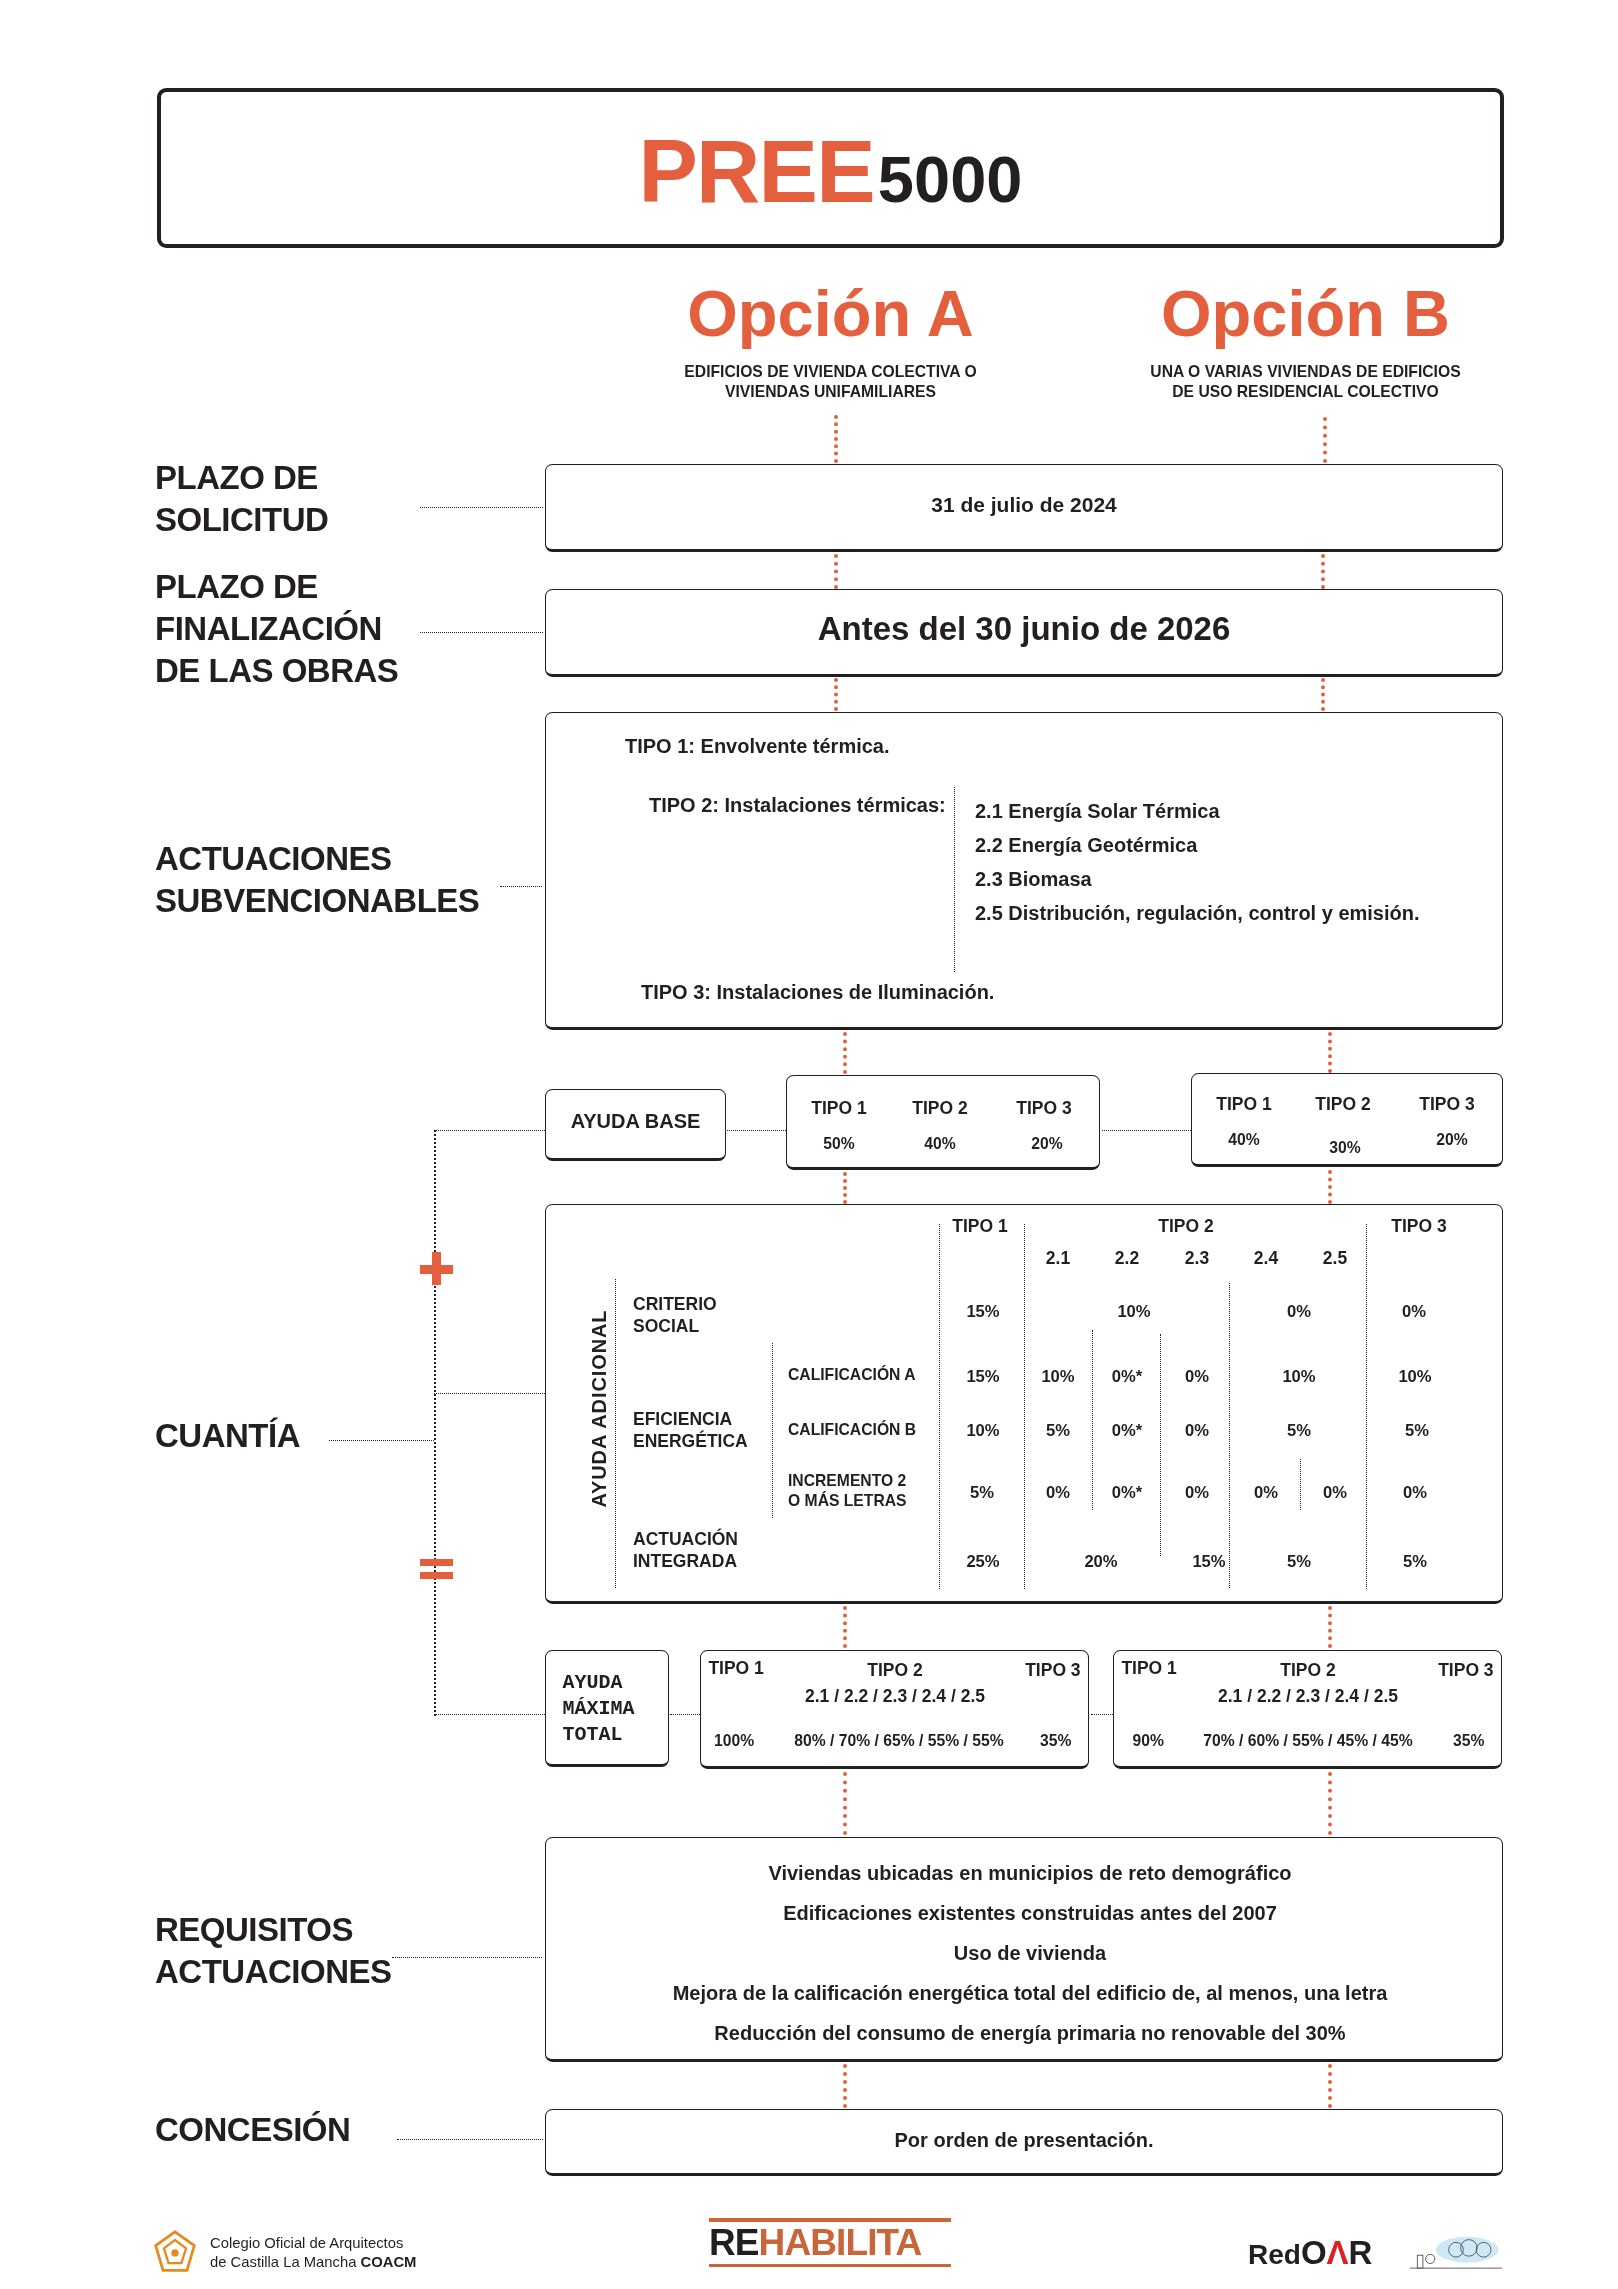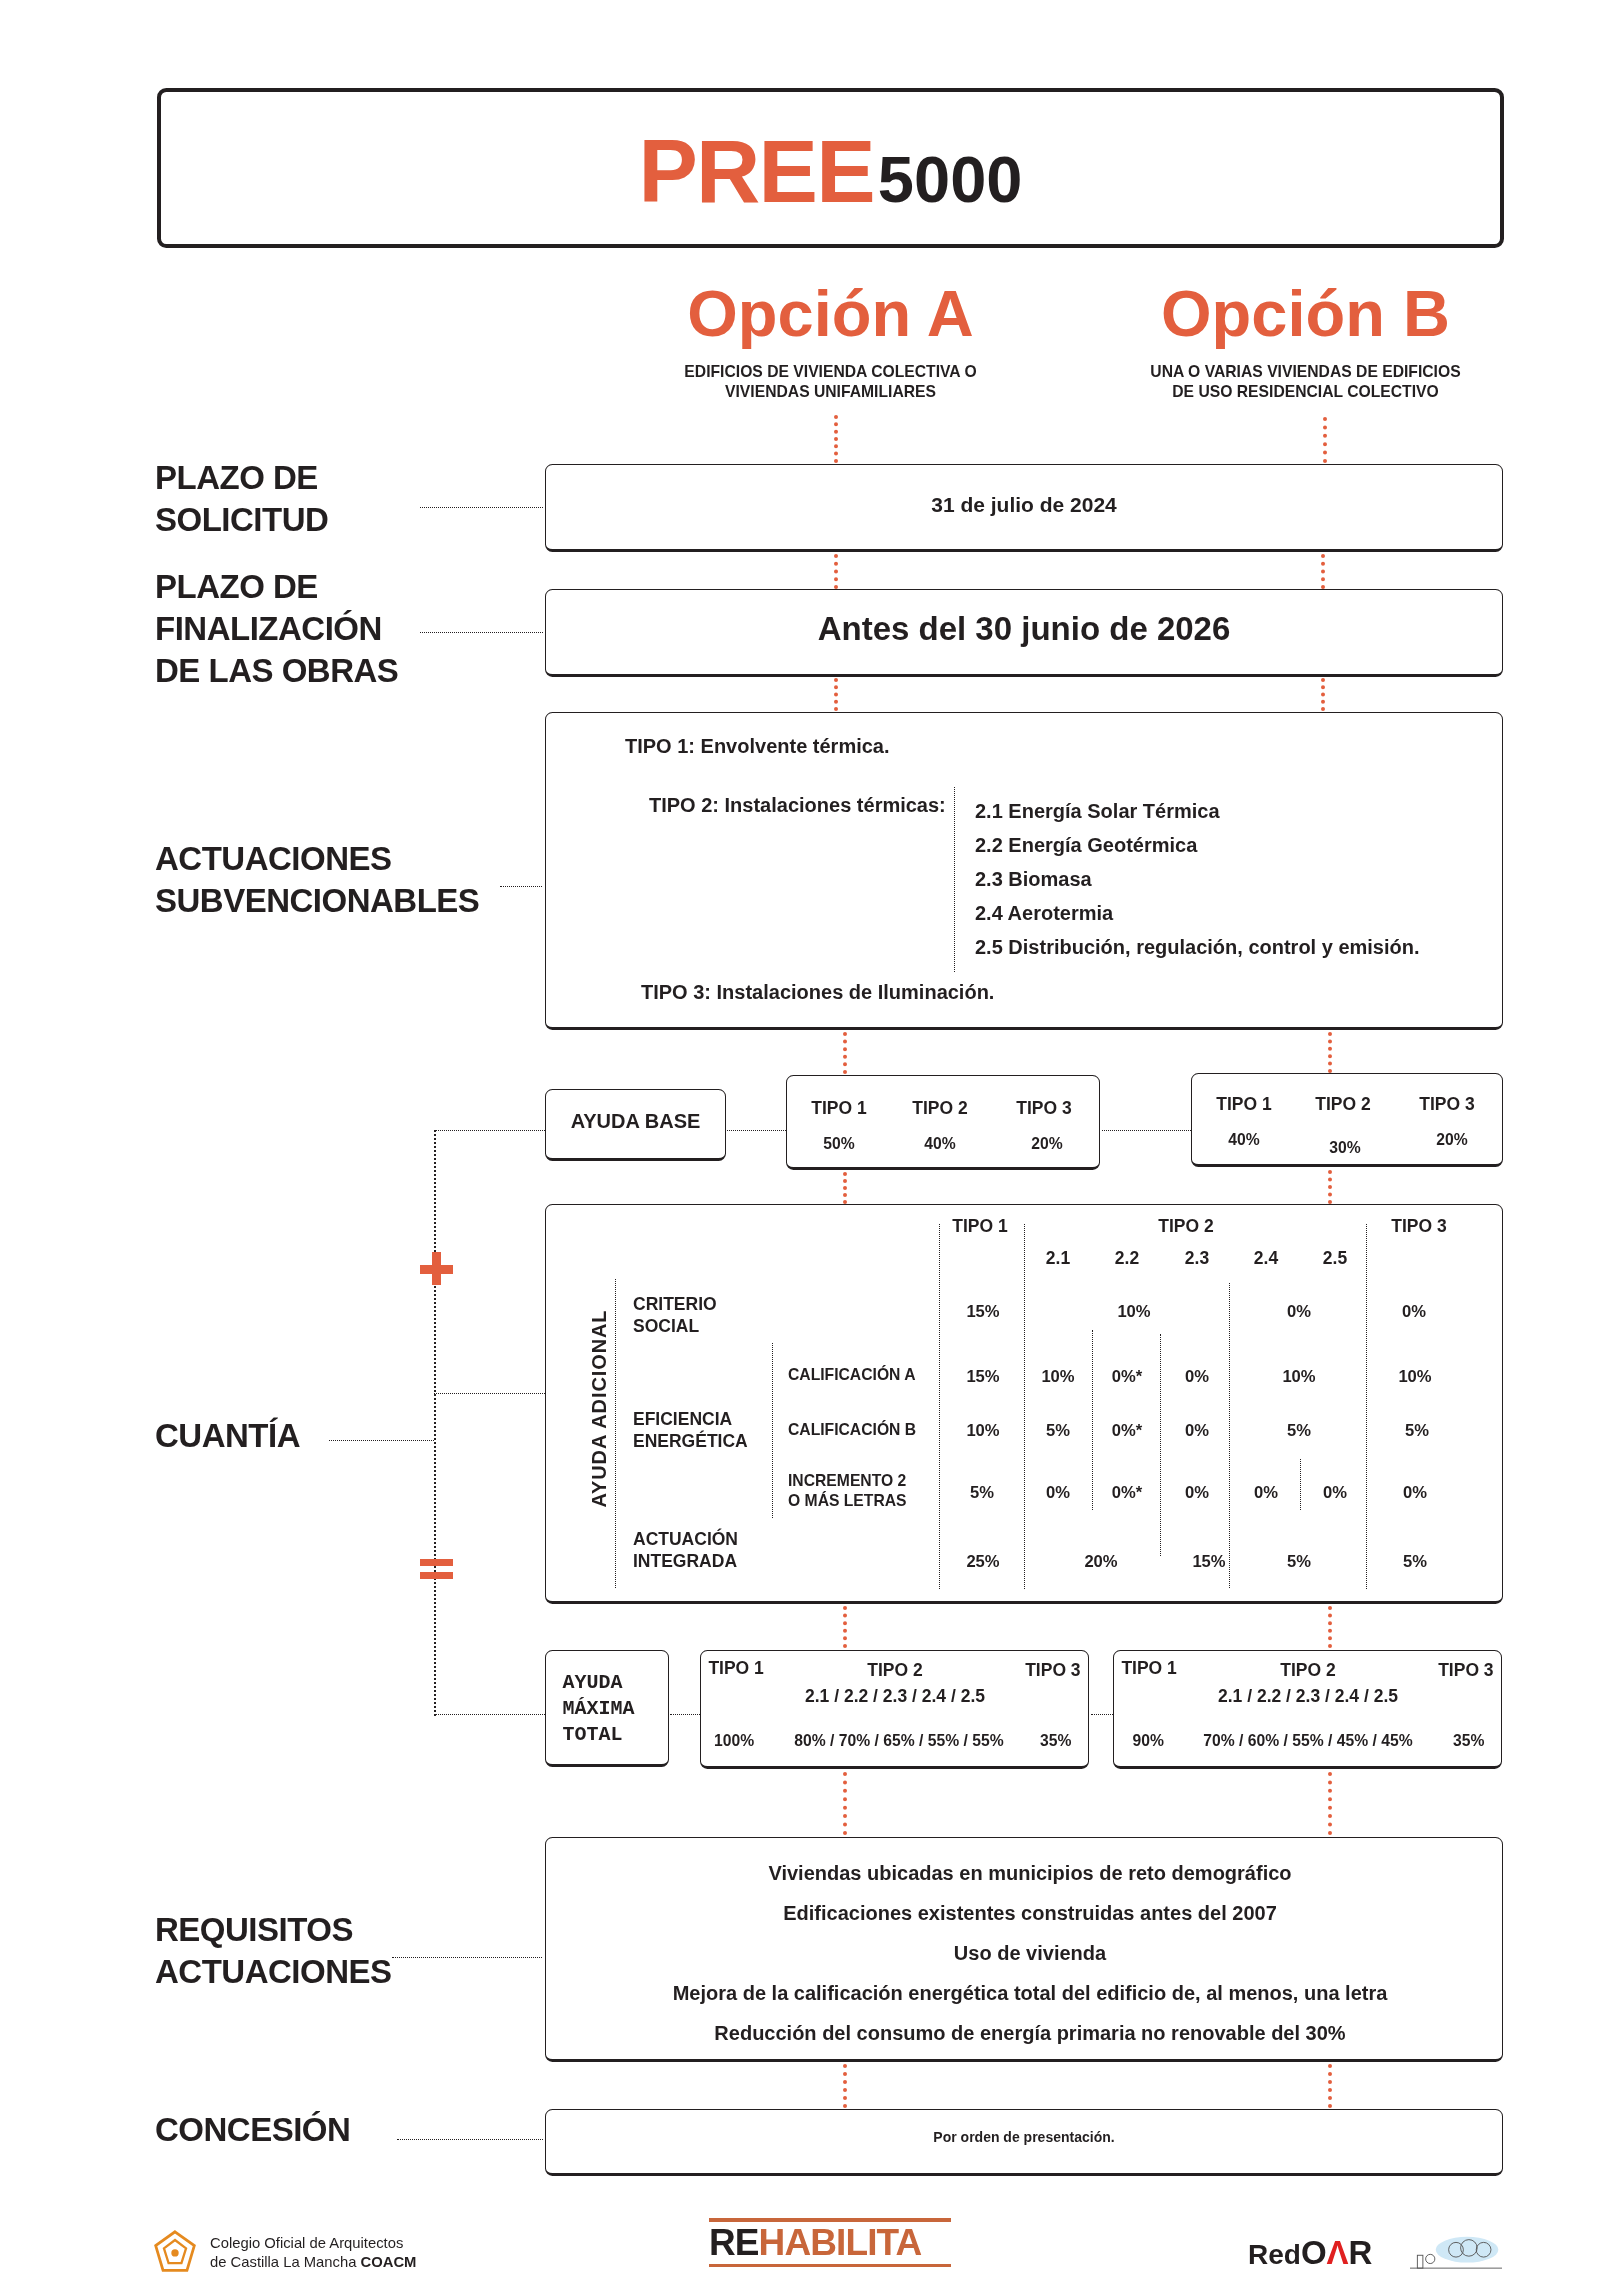--- a/index.html
+++ b/index.html
@@ -80,21 +80,20 @@
 </div>
 <div class="hdash" style="left:500px;width:42px;top:886px;"></div>
 <div class="box" style="left:545px;top:712px;width:958px;height:318px;">
   <div class="abs b" style="left:79px;top:22px;font-size:20px;">TIPO 1: Envolvente térmica.</div>
   <div class="abs b" style="left:79px;top:81px;font-size:20px;margin-left:24px;">TIPO 2: Instalaciones térmicas:</div>
   <div class="tdash" style="left:408px;top:74px;height:185px;"></div>
   <div class="abs b" style="left:429px;top:81px;font-size:20px;line-height:34px;">
     <div>2.1 Energía Solar Térmica</div>
     <div>2.2 Energía Geotérmica</div>
     <div>2.3 Biomasa</div>
-    <div>2.4 Aerotermia</div>
     <div>2.5 Distribución, regulación, control y emisión.</div>
   </div>
   <div class="abs b" style="left:79px;top:268px;font-size:20px;margin-left:16px;">TIPO 3: Instalaciones de Iluminación.</div>
 </div>
 
 <div class="lbl" style="left:155px;top:1415px;">CUANTÍA</div>
 <div class="hdash" style="left:329px;width:105px;top:1440px;"></div>
 <div class="vdash" style="left:434px;top:1130px;height:586px;border-left-width:2.8px;"></div>
 <div class="hdash" style="left:434px;width:111px;top:1130px;"></div>
 <div class="hdash" style="left:434px;width:111px;top:1393px;"></div>
@@ -243,21 +242,21 @@
     <div>Edificaciones existentes construidas antes del 2007</div>
     <div>Uso de vivienda</div>
     <div>Mejora de la calificación energética  total del edificio de, al menos, una letra</div>
     <div>Reducción del consumo de energía primaria no renovable del 30%</div>
   </div>
 </div>
 
 <div class="lbl" style="left:155px;top:2109px;">CONCESIÓN</div>
 <div class="hdash" style="left:397px;width:146px;top:2139px;"></div>
 <div class="box" style="left:545px;top:2109px;width:958px;height:67px;">
-  <div class="abs c b" style="left:0;right:0;top:19.4px;font-size:14px;">Por orden de presentación.</div>
+  <div class="abs c b" style="left:0;right:0;top:19.4px;font-size:20px;">Por orden de presentación.</div>
 </div>
 
 <div class="abs" style="left:152px;top:2229px;width:55px;height:46px;">
   <svg width="46" height="46" viewBox="0 0 50 50">
     <polygon points="25,3 46,18 38,45 12,45 4,18" fill="none" stroke="#e58a1f" stroke-width="3"></polygon>
     <polygon points="25,12 37,21 32,37 18,37 13,21" fill="none" stroke="#e58a1f" stroke-width="2.5"></polygon>
     <circle cx="25" cy="26" r="4" fill="#e58a1f"></circle>
   </svg>
 </div>
 <div class="abs" style="left:210px;top:2234px;font-size:14.8px;line-height:19.4px;color:#231f20;">

